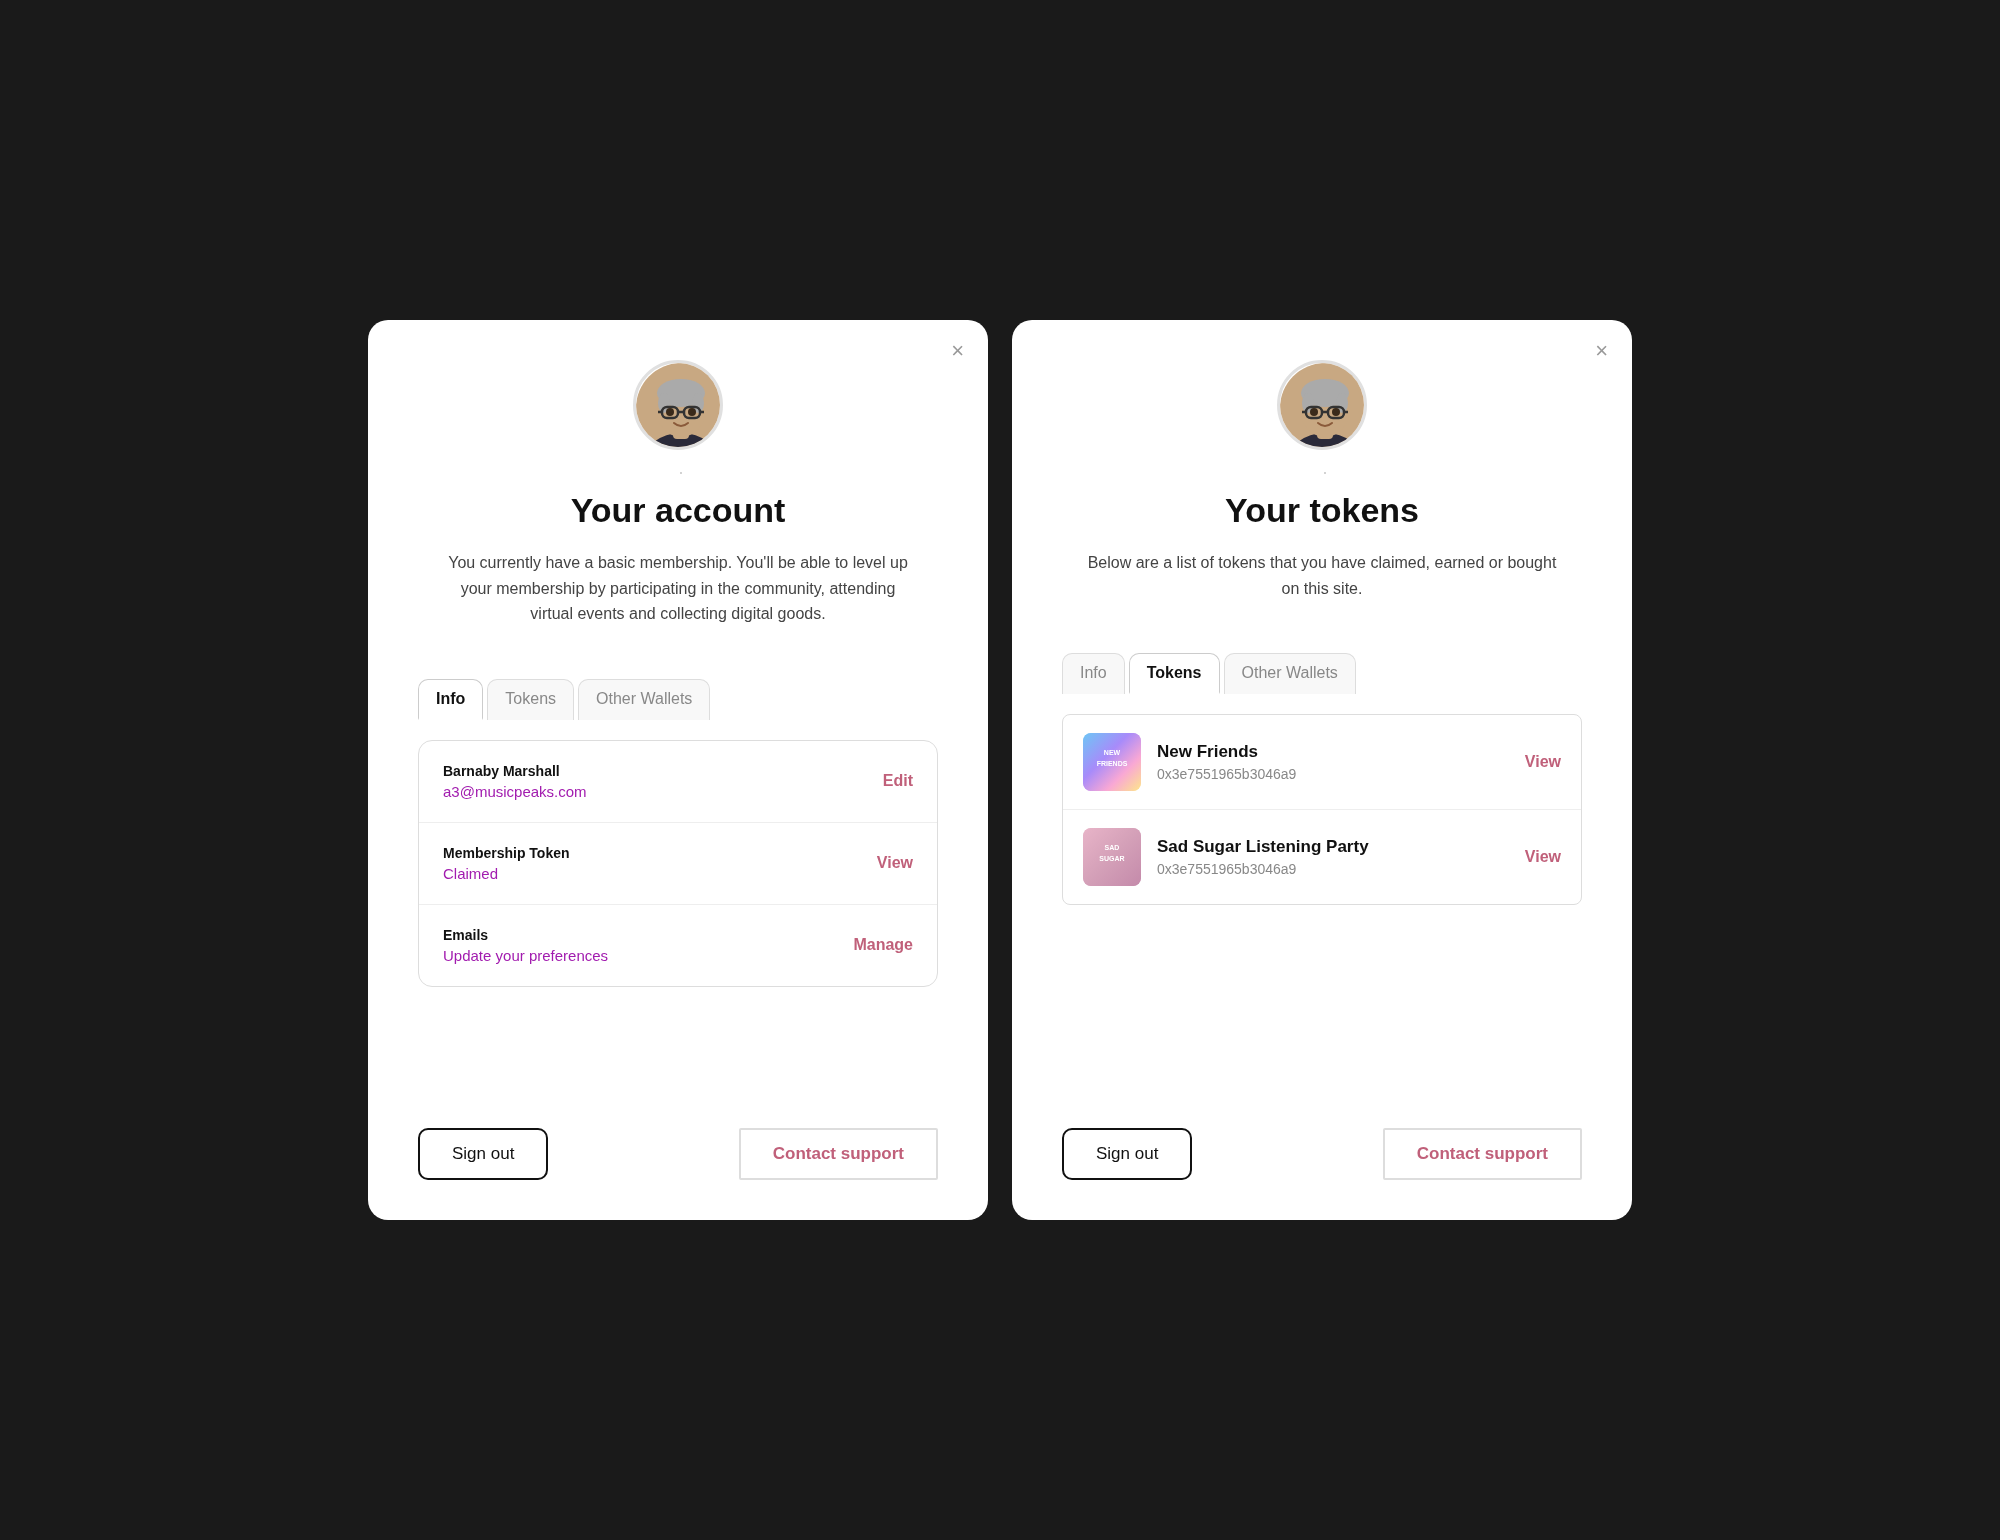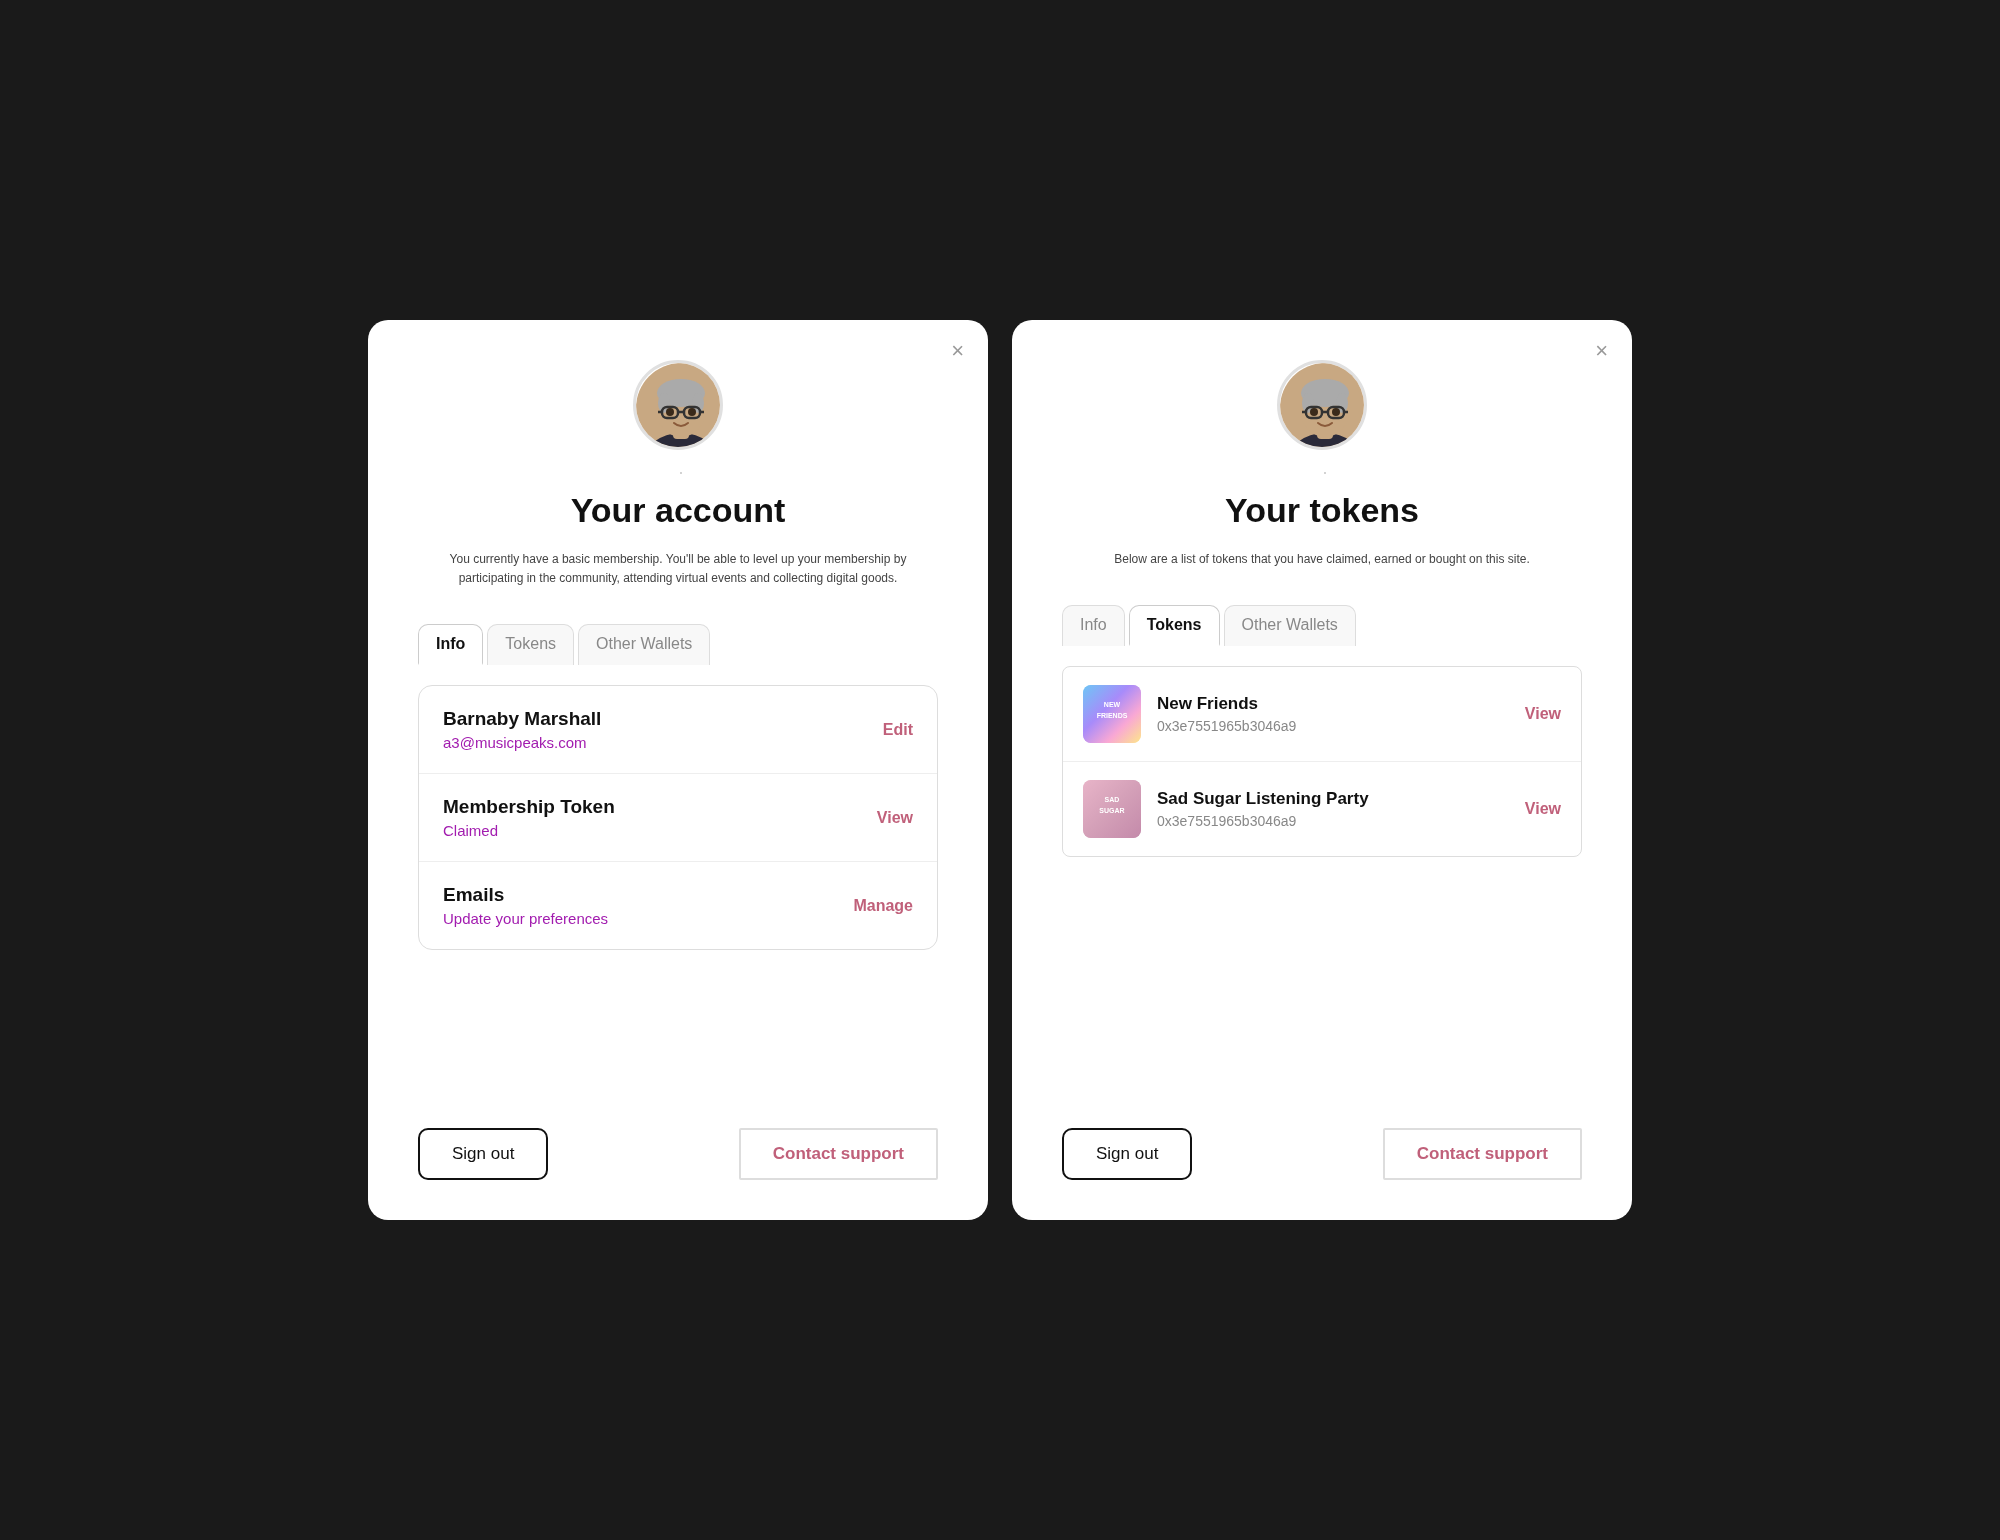--- a/index.html
+++ b/index.html
@@ -49,25 +49,25 @@
 
     .modal-title {
       font-size: 34px;
       font-weight: 800;
       color: #111;
       margin-bottom: 20px;
       text-align: center;
     }
 
     .modal-subtitle {
-      font-size: 12px;
+      font-size: 16px;
       color: #444;
       text-align: center;
       line-height: 1.6;
-      margin-bottom: 36px;
+      margin-bottom: 52px;
       max-width: 480px;
     }
 
     .tabs {
       display: flex;
       gap: 4px;
       margin-bottom: 20px;
       align-self: flex-start;
     }
 
@@ -106,21 +106,21 @@
       justify-content: space-between;
       align-items: center;
       border-bottom: 1px solid #eee;
     }
 
     .info-row:last-child {
       border-bottom: none;
     }
 
     .info-row-left .label {
-      font-size: 19px;
+      font-size: 14px;
       font-weight: 700;
       color: #111;
       margin-bottom: 4px;
     }
 
     .info-row-left .value {
       font-size: 15px;
       color: #a21caf;
     }
 

